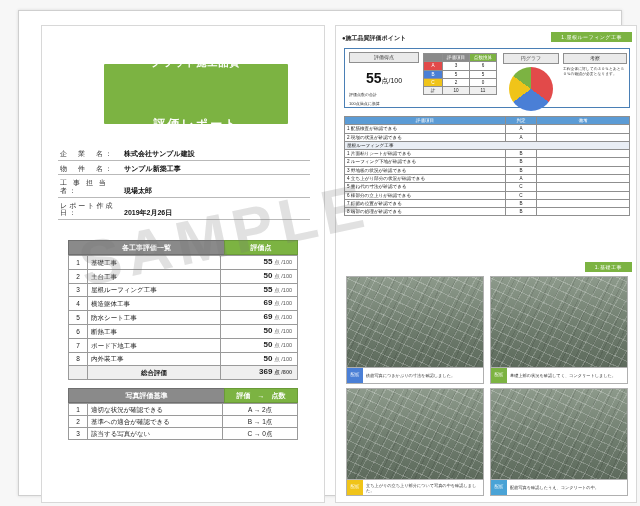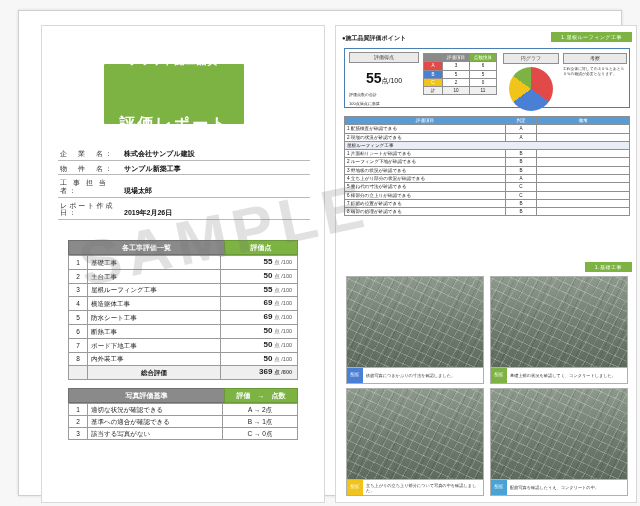--- a/index.html
+++ b/index.html
@@ -36,31 +36,31 @@
     left: 22px; top: 14px;
     width: 284px; height: 478px;
     background: #ffffff;
     border: 1px solid #d8d8d8;
     box-sizing: border-box;
     overflow: hidden;
   }
   .title-block {
     position: absolute;
     left: 62px; top: 38px;
-    width: 140px; height: 60px;
+    width: 184px; height: 60px;
     background: #7cb342;
     color: #ffffff;
     display: flex;
     flex-direction: column;
     align-items: center;
     justify-content: center;
     border-radius: 1px;
   }
   .title-block .t1 { font-size: 10px; font-weight: bold; letter-spacing: 1px; margin-bottom: 3px;}
-  .title-block .t2 { font-size: 16px; font-weight: bold; letter-spacing: 2px; margin-top: 43px;}
+  .title-block .t2 { font-size: 12px; font-weight: bold; letter-spacing: 2px; margin-top: 43px;}
 
   .meta {
     position: absolute;
     left: 16px; top: 120px;
     width: 252px;
     font-size: 7px;
     line-height: 1.1;
   }
   .meta-row {
     display: flex;

